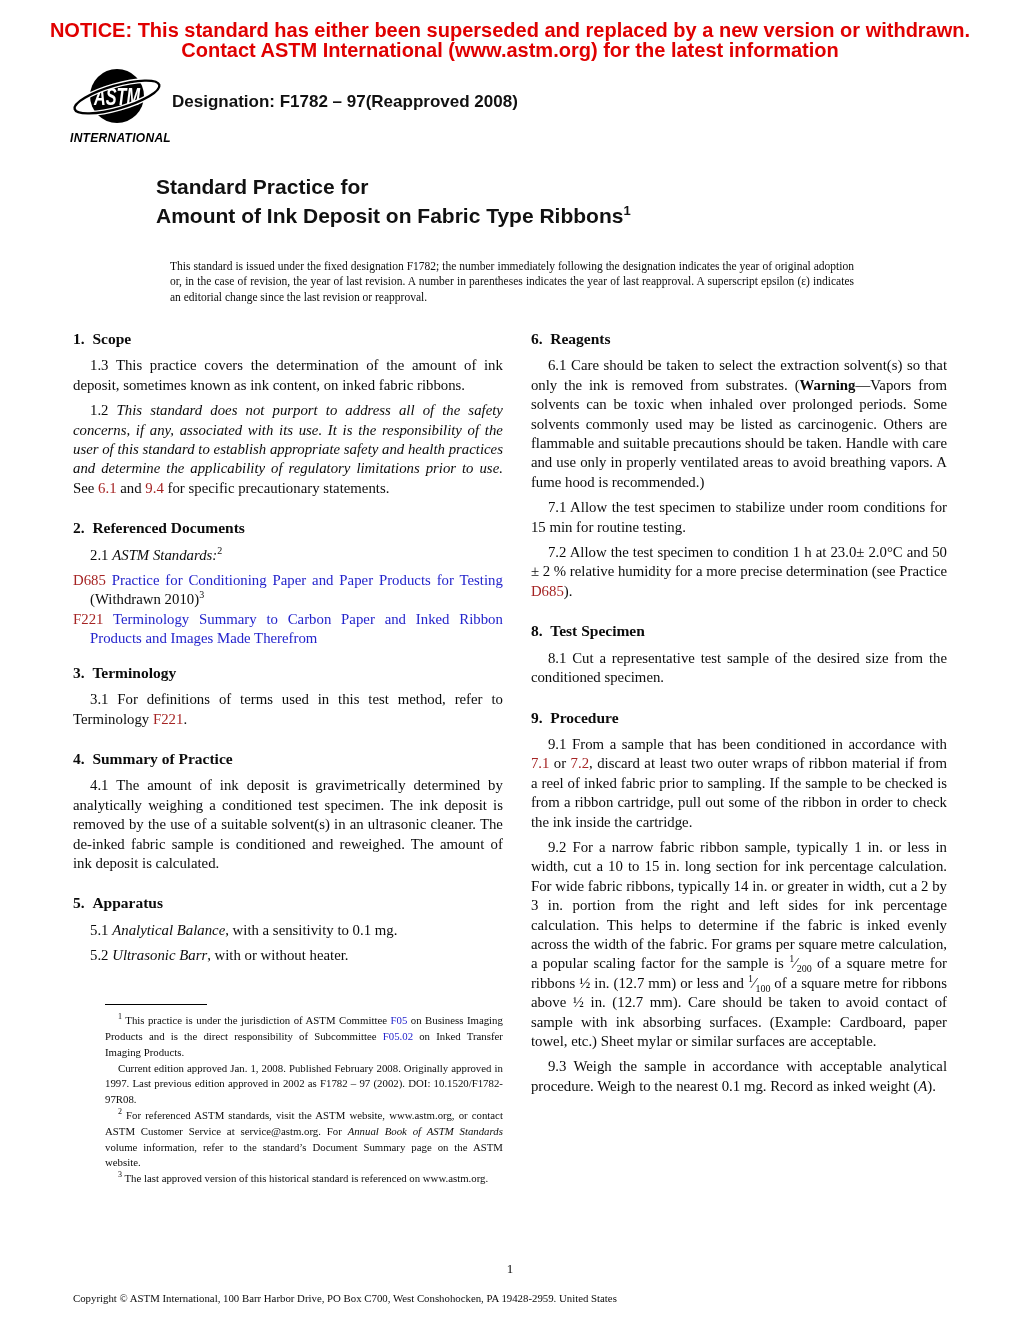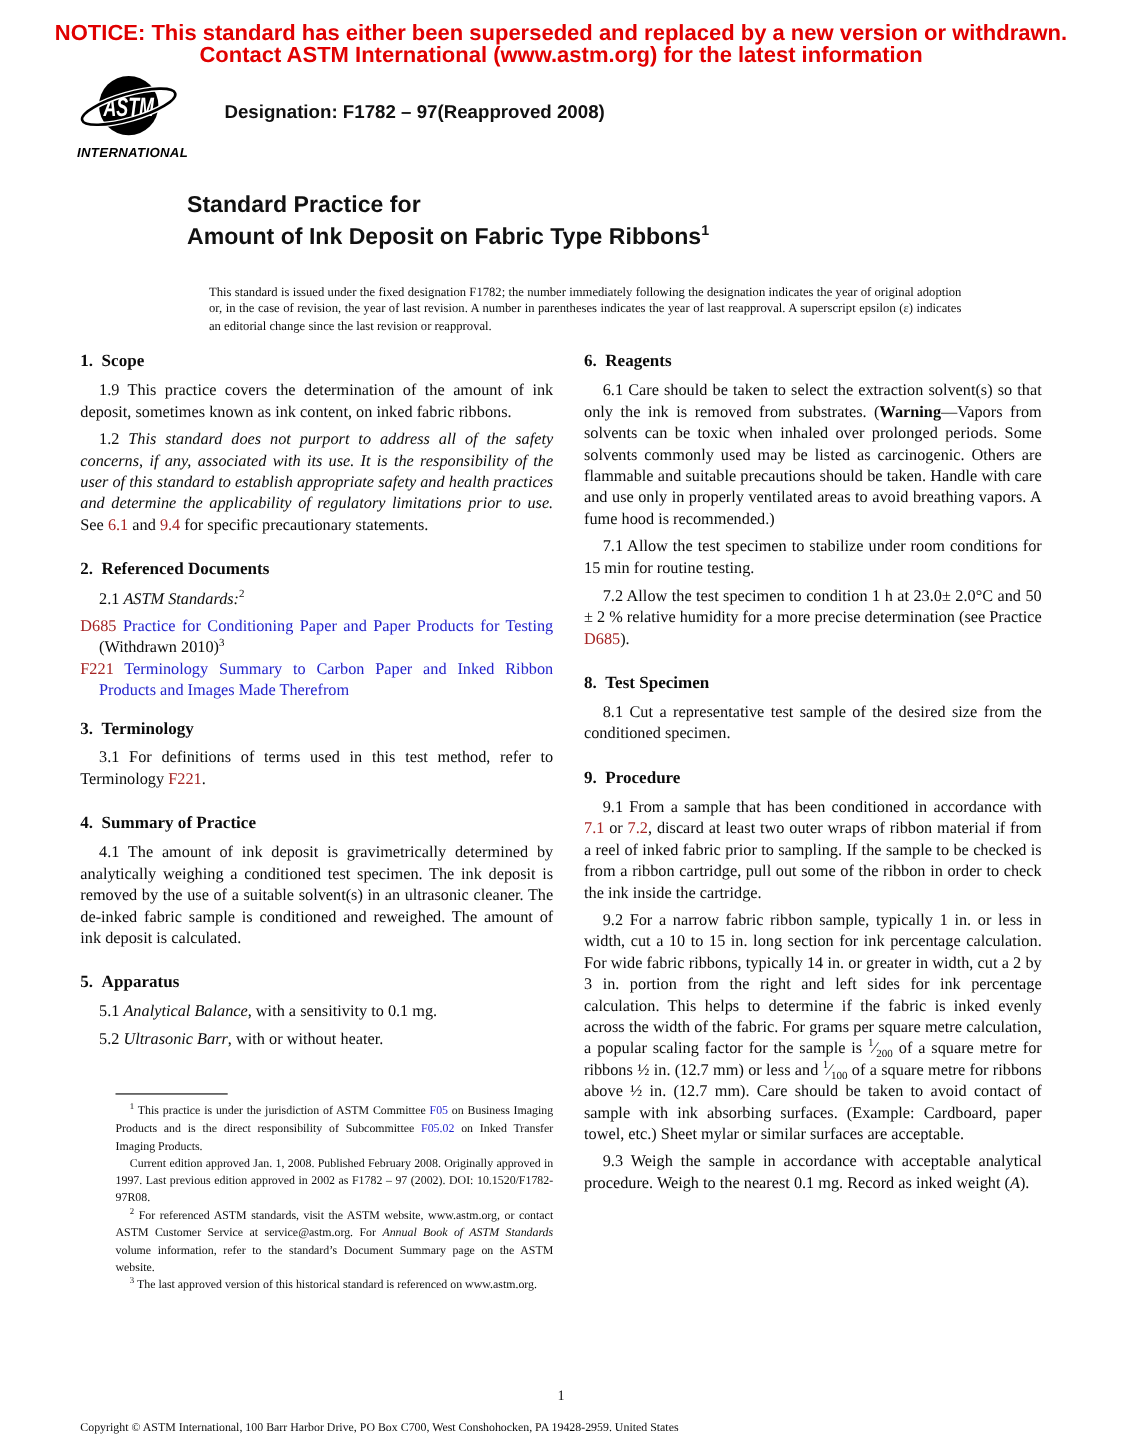--- a/index.html
+++ b/index.html
@@ -28,35 +28,35 @@
   
   .logo-wrap{position:absolute;top:68px;left:70px;width:100px;text-align:left;}
   .logo-sub{
     font-family:"Liberation Sans", sans-serif;
     font-style:italic;font-weight:bold;font-size:12px;letter-spacing:.3px;
     margin-top:-3px;color:#000;
   }
   .designation{
     position:absolute;top:92px;left:172px;
     font-family:"Liberation Sans", sans-serif;
-    font-weight:bold;font-size:17px;color:#111;margin-left:32px;
+    font-weight:bold;font-size:17px;color:#111;
   }
   .doc-title{
-    position:absolute;top:172px;left:170px;
+    position:absolute;top:172px;left:156px;
     font-family:"Liberation Sans", sans-serif;
     font-weight:bold;font-size:21px;line-height:29px;color:#111;
   }
   .doc-title sup{font-size:13px;}
   .preamble{
     position:absolute;top:247px;left:170px;width:684px;
-    font-size:11.5px;line-height:15.6px;text-align:justify;margin-left:20px;
+    font-size:11.5px;line-height:15.6px;text-align:justify;
   }
   
   .cols{
-    position:absolute;top:317px;left:73px;width:874px;height:860px;
+    position:absolute;top:327px;left:73px;width:874px;height:860px;
     display:flex;gap:28px;
     font-size:14.8px;line-height:19.4px;text-align:justify;
   }
   .col{display:flex;flex-direction:column;}
   .col.left{width:436px;}
   .col.right{width:422px;}
   .sec-h{
     font-size:15.5px;font-weight:bold;
     margin:14px 0 8px;text-align:left;text-indent:0;
   }
@@ -104,21 +104,21 @@
   <div><span>Amount of Ink Deposit on Fabric Type Ribbons</span><sup>1</sup></div>
 </div>
 
 <p class="preamble">This standard is issued under the fixed designation F1782; the number immediately following the designation indicates the year of original adoption or, in the case of revision, the year of last revision. A number in parentheses indicates the year of last reapproval. A superscript epsilon (ε) indicates an editorial change since the last revision or reapproval.</p>
 
 <div class="cols">
   <div class="col left" id="col-left">
 
     <div class="section">
         <div class="sec-h">1. Scope</div>
-        <p class="para"><span>1.9 This practice covers the determination of the amount of ink deposit, sometimes known as ink content, on inked fabric ribbons.</span></p>
+        <p class="para"><span>1.3 This practice covers the determination of the amount of ink deposit, sometimes known as ink content, on inked fabric ribbons.</span></p>
         <p class="para"><span>1.2 </span><span class="it">This standard does not purport to address all of the safety concerns, if any, associated with its use. It is the responsibility of the user of this standard to establish appropriate safety and health practices and determine the applicability of regulatory limitations prior to use.</span><span> See </span><span class="lr">6.1</span><span> and </span><span class="lr">9.4</span><span> for specific precautionary statements.</span></p>
       </div>
       <div class="section">
         <div class="sec-h">2. Referenced Documents</div>
         <p class="para"><span>2.1 </span><span class="it">ASTM Standards:</span><sup>2</sup></p>
         <p class="ref"><span class="lr">D685</span><span> </span><span class="lb">Practice for Conditioning Paper and Paper Products for Testing</span><span> (Withdrawn 2010)</span><sup>3</sup></p>
         <p class="ref"><span class="lr">F221</span><span> </span><span class="lb">Terminology Summary to Carbon Paper and Inked Ribbon Products and Images Made Therefrom</span></p>
       </div>
       <div class="section">
         <div class="sec-h">3. Terminology</div>

